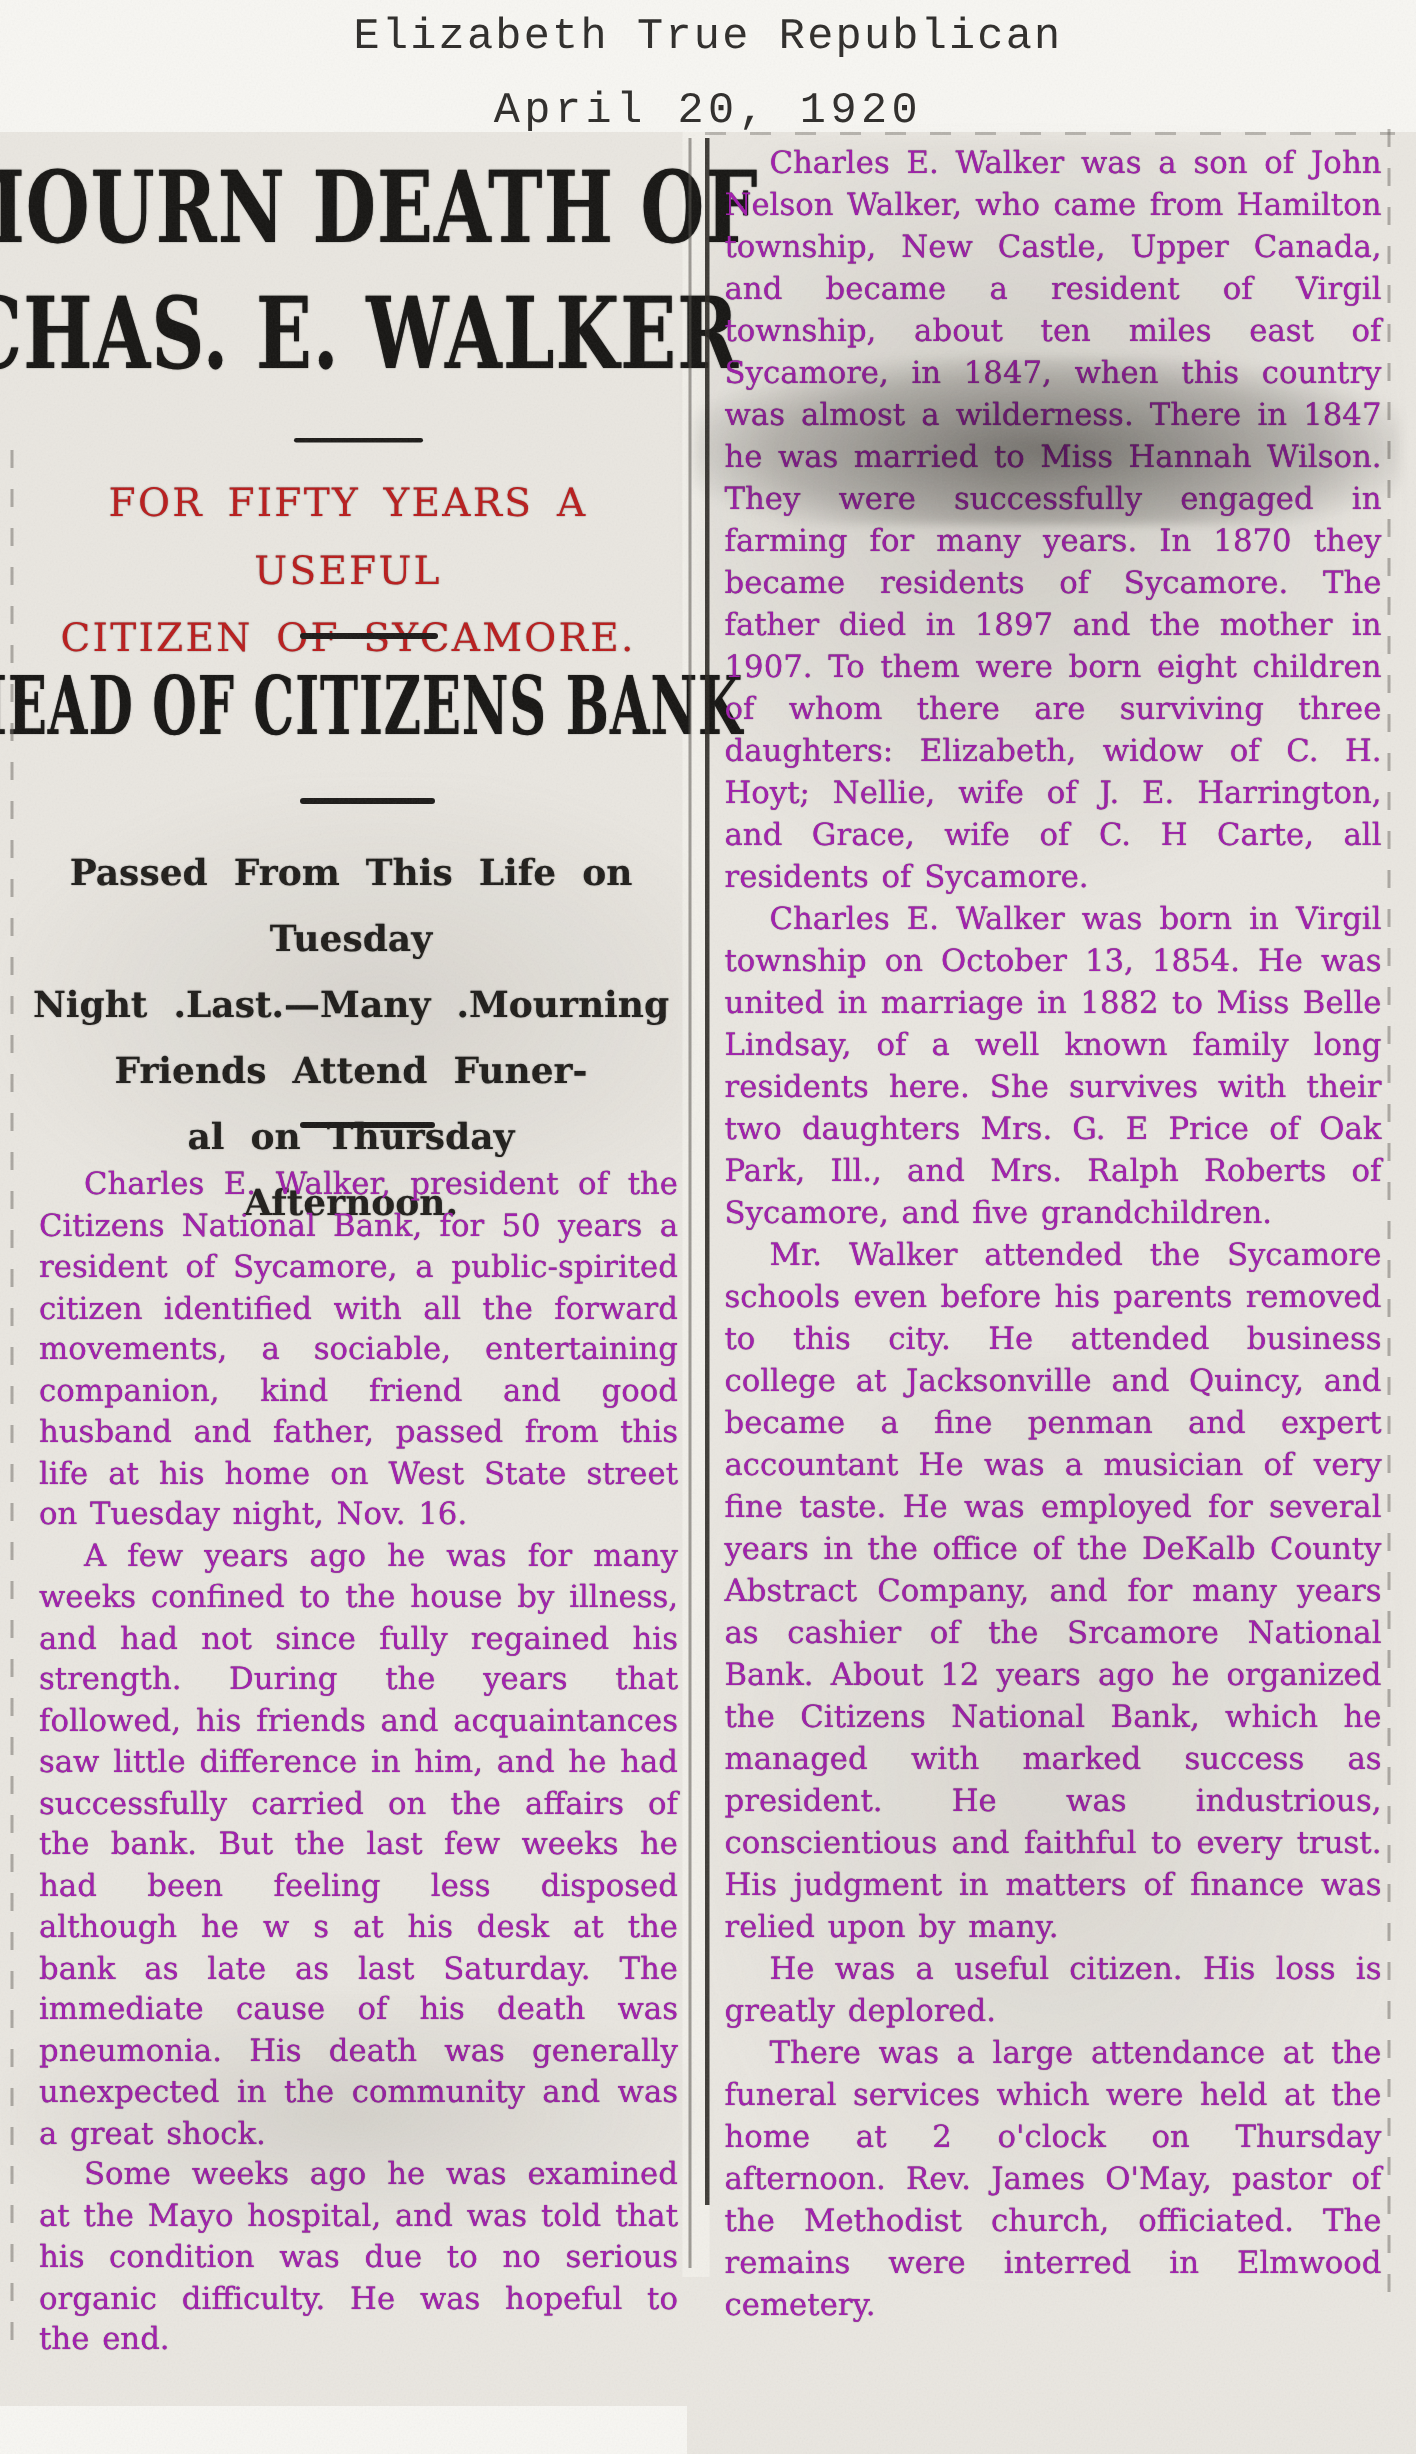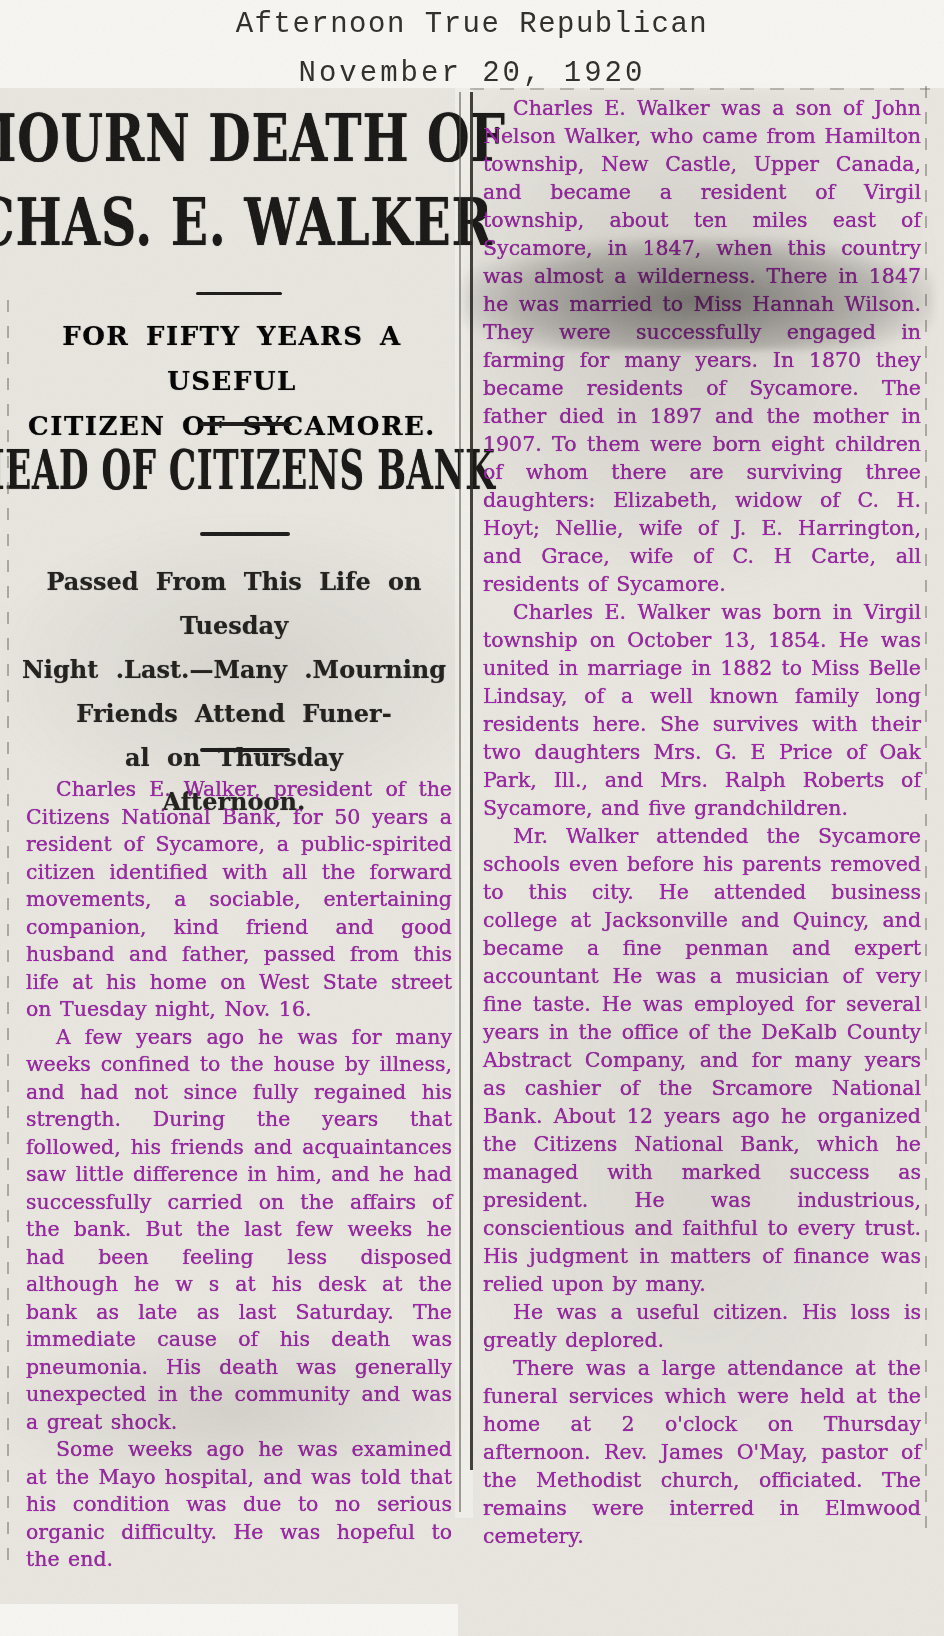--- a/index.html
+++ b/index.html
@@ -27,23 +27,23 @@
   .v-dash{background:repeating-linear-gradient(to bottom,#6b6761 0 12px,rgba(0,0,0,0) 12px 26px);}
   .rule{height:4px;background:#1c1a18;border-radius:2px;z-index:3;}
   
   .headline{left:12px;top:96px;width:444px;display:flex;flex-direction:column;align-items:center;z-index:3;}
   .headline-line{
     font-size:66px;font-weight:bold;line-height:84px;white-space:nowrap;
     transform:scaleX(0.74);color:#161513;letter-spacing:1px;
     text-shadow:0 0 1px rgba(20,20,20,.75);
   }
   .subhead{
-    left:8px;top:314px;width:448px;text-align:center;font-weight:bold;
+    left:8px;top:314px;width:448px;text-align:center;font-weight:normal;
     font-size:26px;line-height:45px;letter-spacing:1.5px;word-spacing:6px;
-    white-space:pre-line;color:#000000;text-shadow:0 0 1px rgba(25,25,25,.6);z-index:3;
+    white-space:pre-line;color:#b91c1c;text-shadow:0 0 1px rgba(25,25,25,.6);z-index:3;
   }
   .bank-wrap{left:12px;top:438px;width:444px;display:flex;justify-content:center;z-index:3;}
   .bank-line{
     font-size:54px;font-weight:bold;line-height:64px;white-space:nowrap;
     transform:scaleX(0.63);color:#161513;letter-spacing:1px;
     text-shadow:0 0 1px rgba(20,20,20,.75);
   }
   .deck{
     left:18px;top:560px;width:432px;text-align:center;font-weight:bold;
     font-size:24px;line-height:44px;word-spacing:9px;white-space:pre-line;
@@ -90,22 +90,22 @@
   .noise{left:0;top:0;width:944px;height:1636px;z-index:6;pointer-events:none;opacity:.55;}
 </style>
 </head>
 <body>
 
 <div class="abs clip-paper"></div>
 <div class="abs clip-gap"></div>
 <div class="abs clip-edge-bl"></div>
 
 <header class="abs masthead">
-  <div class="mast-line mast-pub">Afternoon True Republican</div>
-  <div class="mast-line mast-date">November 20, 1920</div>
+  <div class="mast-line mast-pub">Elizabeth True Republican</div>
+  <div class="mast-line mast-date">April 20, 1920</div>
 </header>
 
 <div class="abs vline v-dash" style="left:7px;top:300px;width:2px;height:1270px;opacity:.5;"></div>
 <div class="abs vline" style="left:459px;top:92px;width:2px;height:1420px;background:#56524c;opacity:.55;"></div>
 <div class="abs vline" style="left:470px;top:92px;width:3px;height:1378px;background:#2b2824;opacity:.9;"></div>
 <div class="abs vline v-dash" style="left:925px;top:86px;width:2px;height:1452px;opacity:.5;"></div>
 <div class="abs" style="left:470px;top:88px;width:460px;height:2px;z-index:4;opacity:.4;background:repeating-linear-gradient(to right,#6b6761 0 14px,rgba(0,0,0,0) 14px 30px);"></div>
 
 <div class="abs headline">
   <div class="headline-line">MOURN DEATH OF</div>

